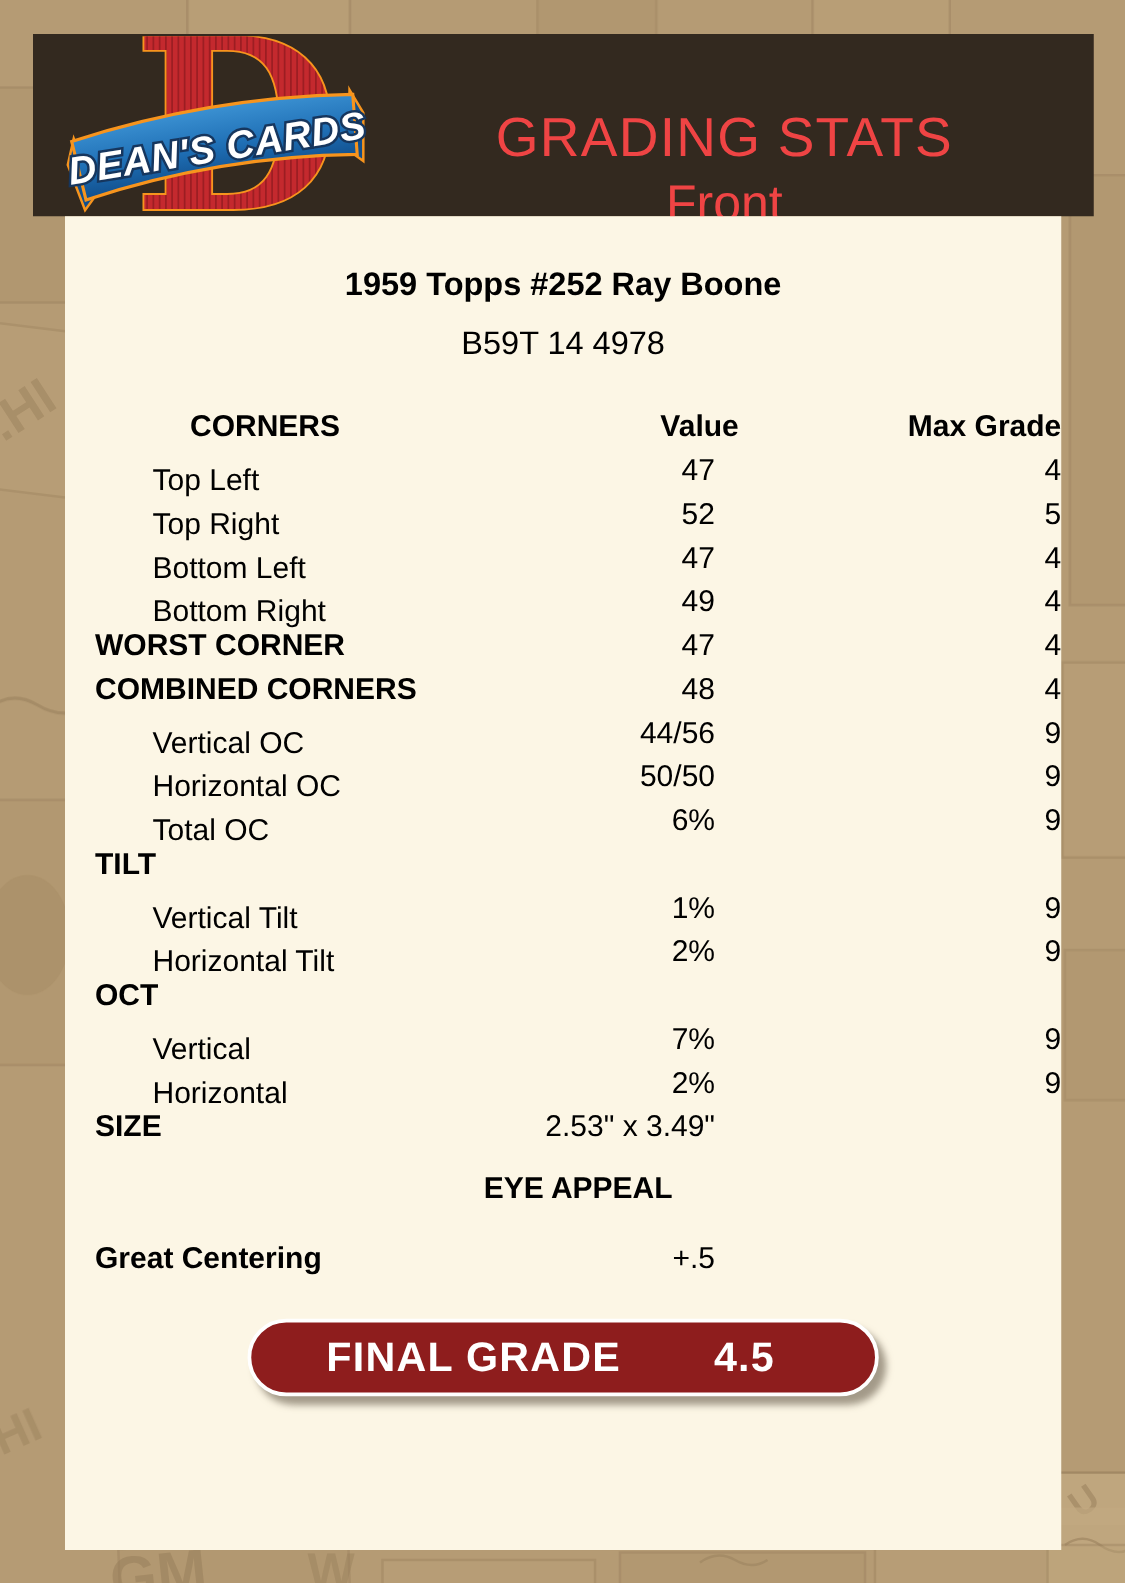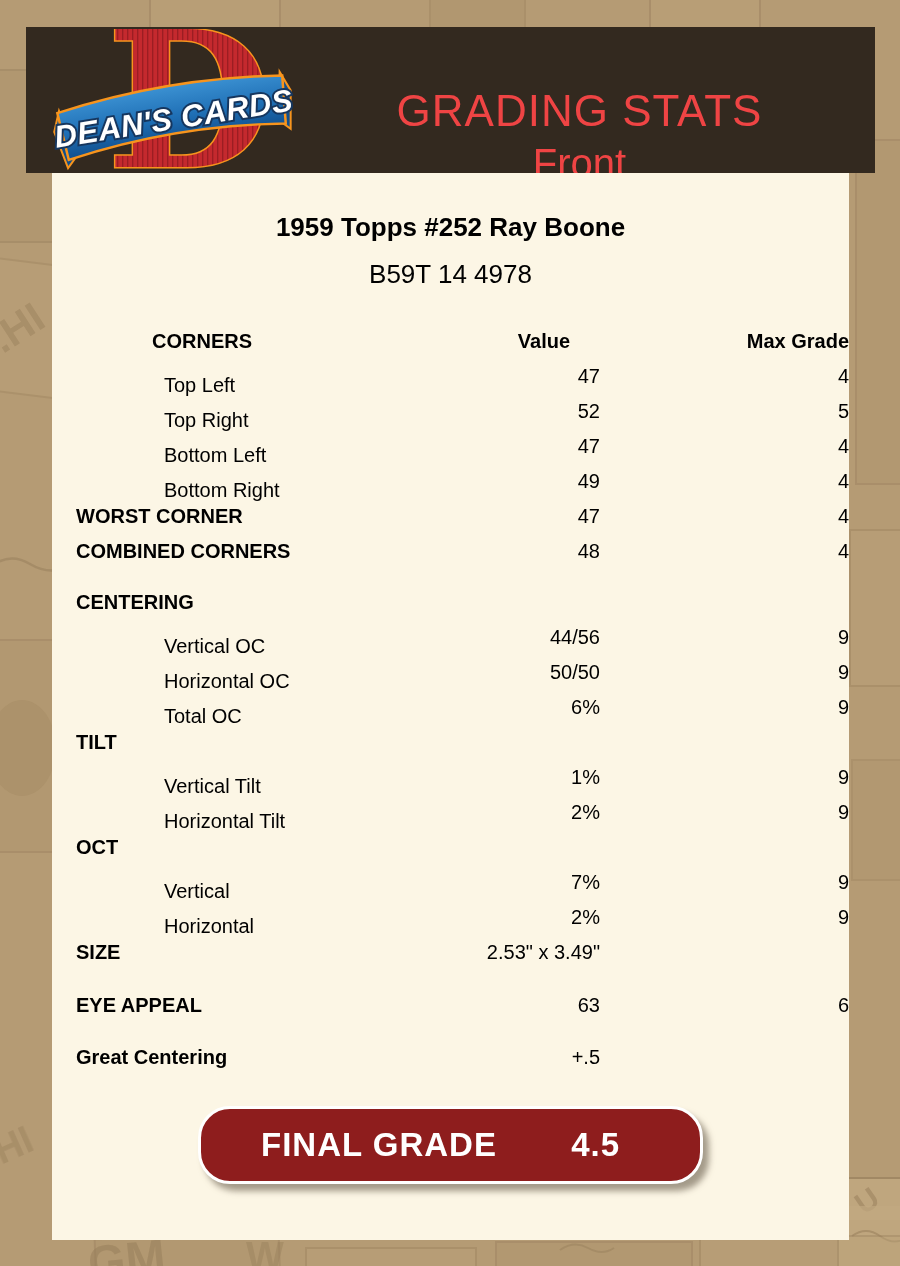--- a/index.html
+++ b/index.html
@@ -36,34 +36,34 @@
   .card-title{
     margin-top:39px;text-align:center;
     font-size:26px;line-height:30px;font-weight:bold;
   }
   .card-code{
     margin-top:17px;text-align:center;
     font-size:26px;line-height:30px;
   }
   
   .stats{margin-top:35px;}
-  .row{display:flex;align-items:center;height:35px;font-size:20px;gap:28px;}
+  .row{display:flex;align-items:center;height:35px;font-size:24px;}
   .lab{flex:0 0 370px;padding-left:100px;box-sizing:border-box;white-space:nowrap;}
-  .row.indent .lab{padding-left:112px;margin-top:17px;}
+  .row.indent .lab{padding-left:70px;margin-top:17px;}
   .val{flex:0 0 150px;text-align:right;white-space:nowrap;}
   .max{flex:1;text-align:right;padding-left:26px;white-space:nowrap;}
   .row.sect .lab{font-weight:bold;padding-left:24px;}
   .row.head .lab,.row.head .val,.row.head .max{font-weight:bold;}
-  .row.head .val{transform:translateX(19px);text-align:center;}
+  .row.head .val{transform:translateX(19px);}
   .gap16{margin-top:16px;}
   .gap17{margin-top:17px;}
-  .gap18{margin-top:18px;}
+  .gap18{margin-top:18px;flex-direction:column;}
   
   .grade-pill{
-    width:505px;height:78px;margin:31px auto 0 auto;
+    width:505px;height:62px;margin:31px auto 0 auto;
     background:#8e1d1d;
     border:3px solid #ffffff;border-radius:32px;
     box-sizing:border-box;
     display:flex;align-items:center;justify-content:space-between;
     padding:0 80px 0 60px;
     color:#ffffff;font-size:33px;font-weight:bold;letter-spacing:1px;
     box-shadow:6px 7px 6px rgba(115,105,88,0.65);
   }
 </style>
 </head>
@@ -160,25 +160,20 @@
     <div class="row sect">
       <span class="lab">WORST CORNER</span>
       <span class="val">47</span>
       <span class="max">4</span>
     </div>
     <div class="row sect">
       <span class="lab">COMBINED CORNERS</span>
       <span class="val">48</span>
       <span class="max">4</span>
     </div>
-    <div class="row sect gap16">
-      <span class="lab">CENTERING</span>
-      <span class="val"></span>
-      <span class="max"></span>
-    </div>
     <div class="row indent">
       <span class="lab">Vertical OC</span>
       <span class="val">44/56</span>
       <span class="max">9</span>
     </div>
     <div class="row indent">
       <span class="lab">Horizontal OC</span>
       <span class="val">50/50</span>
       <span class="max">9</span>
     </div>

